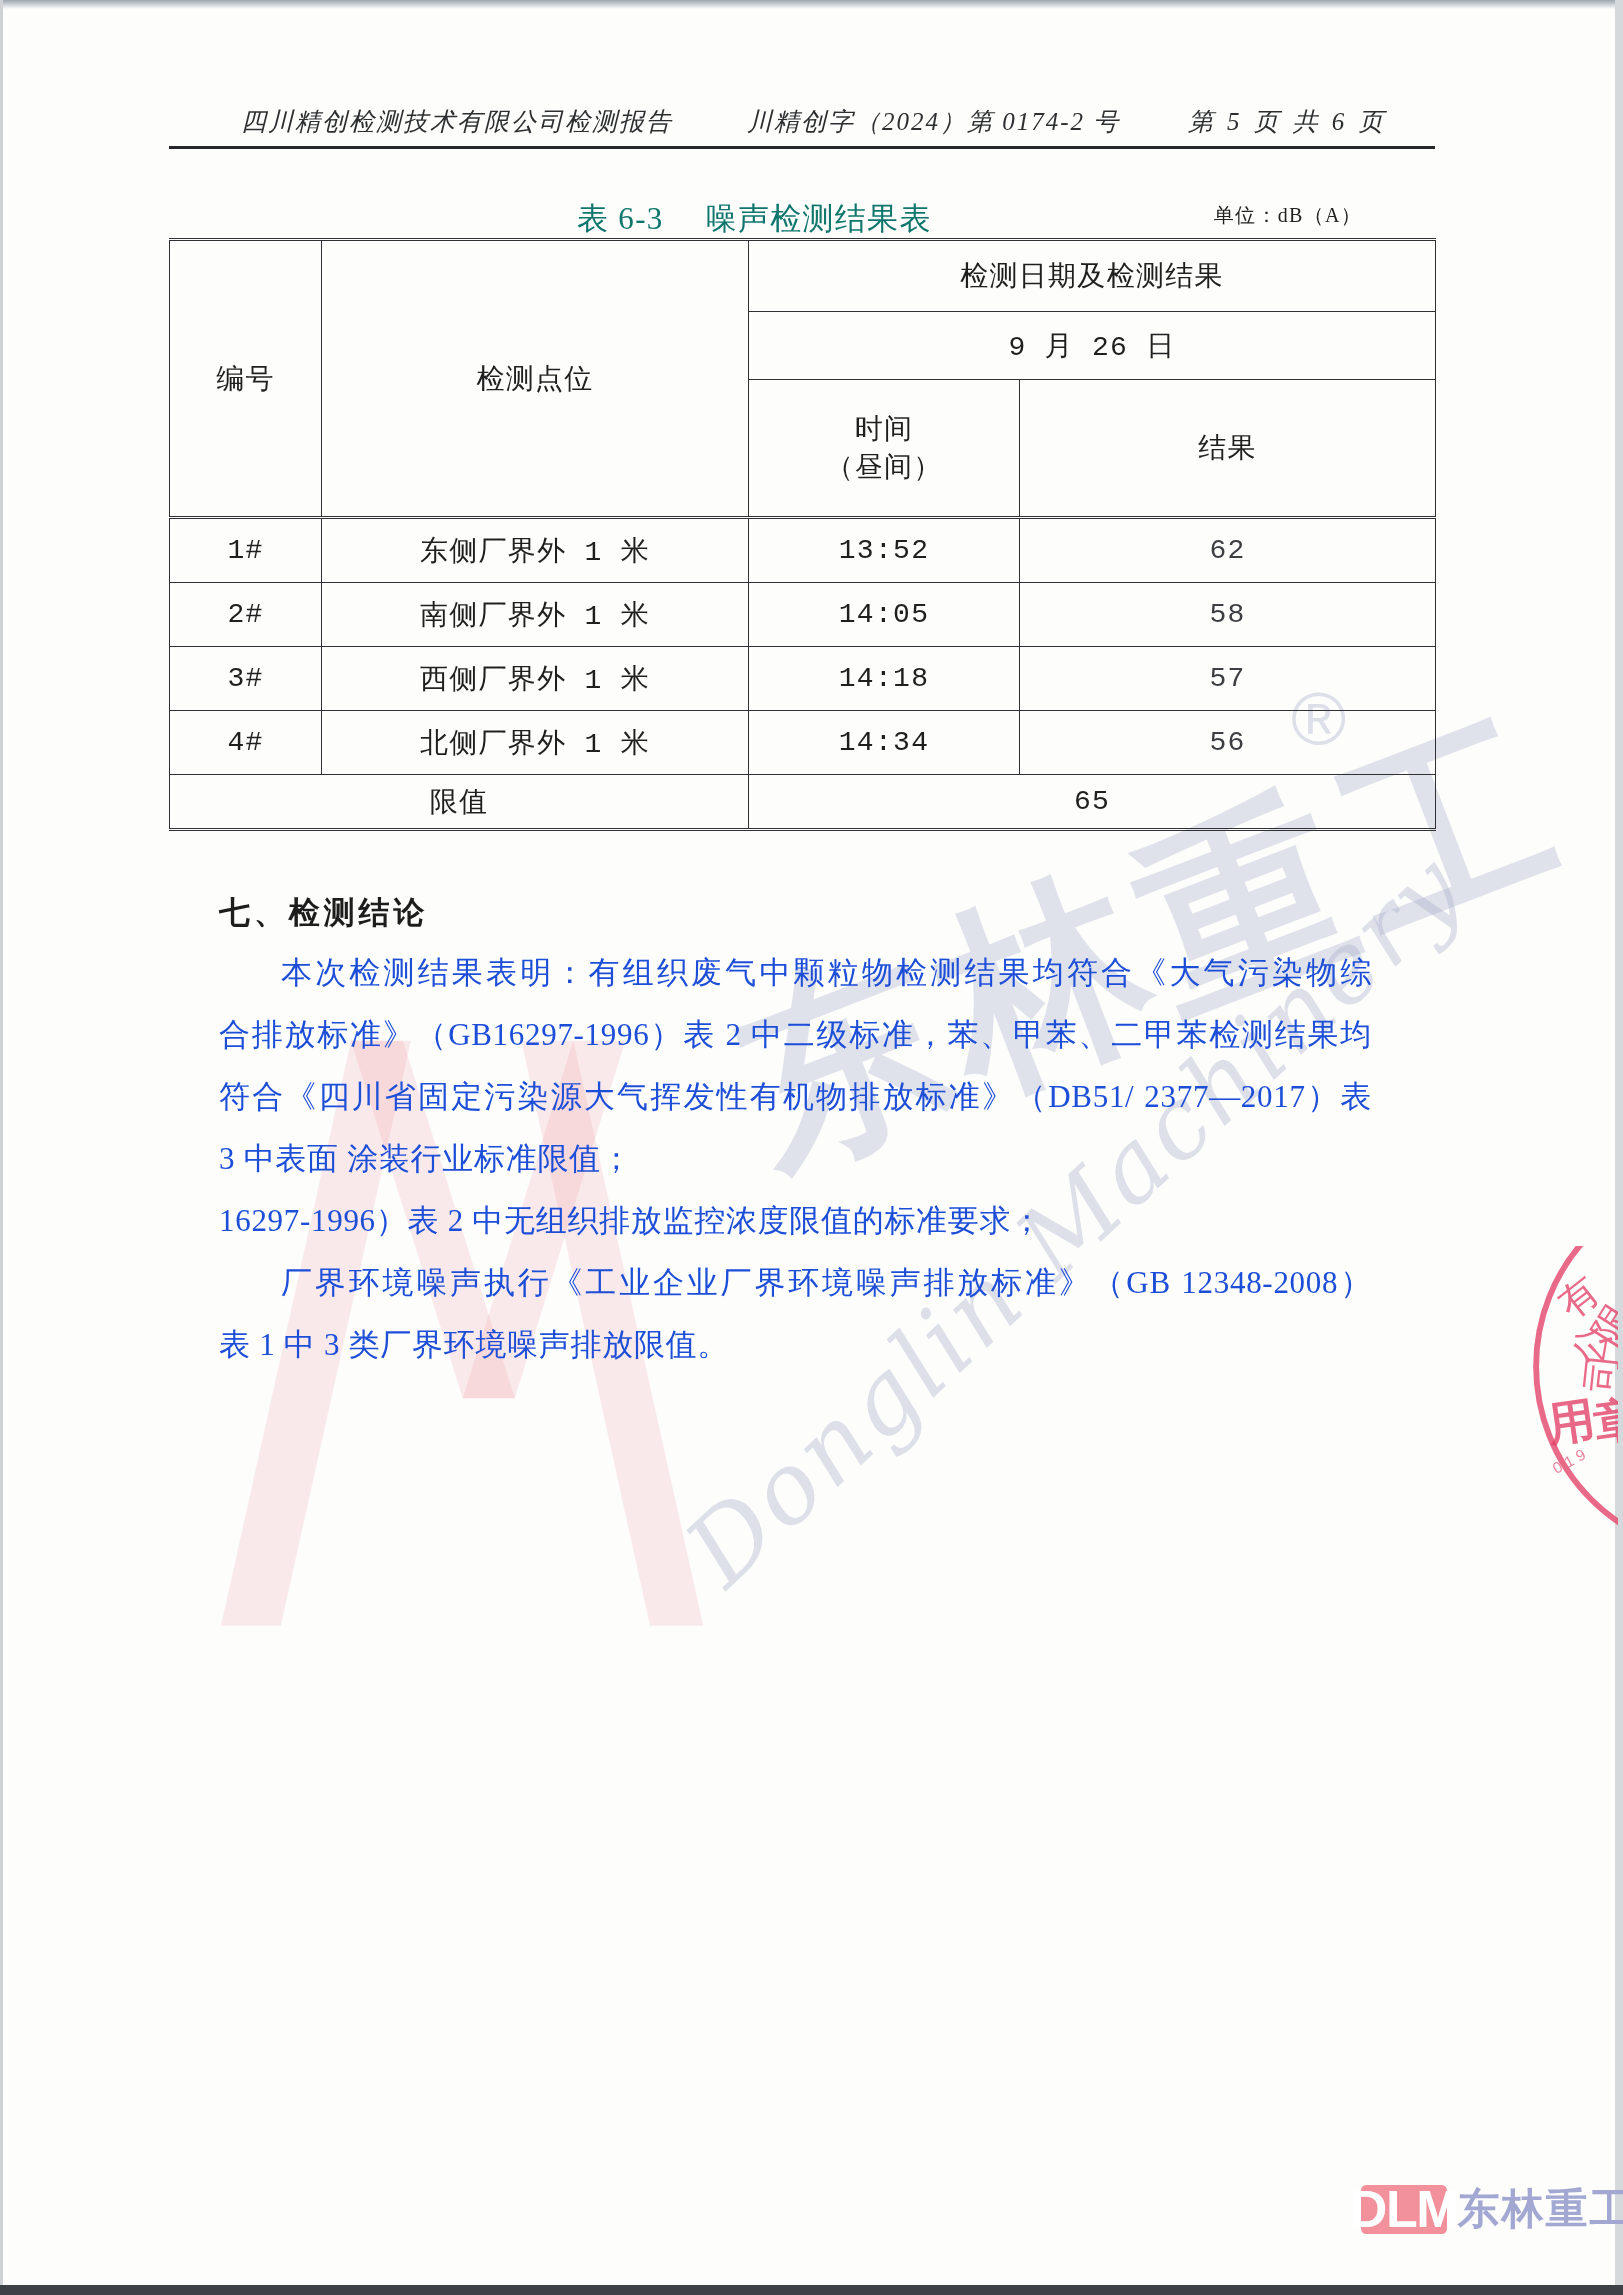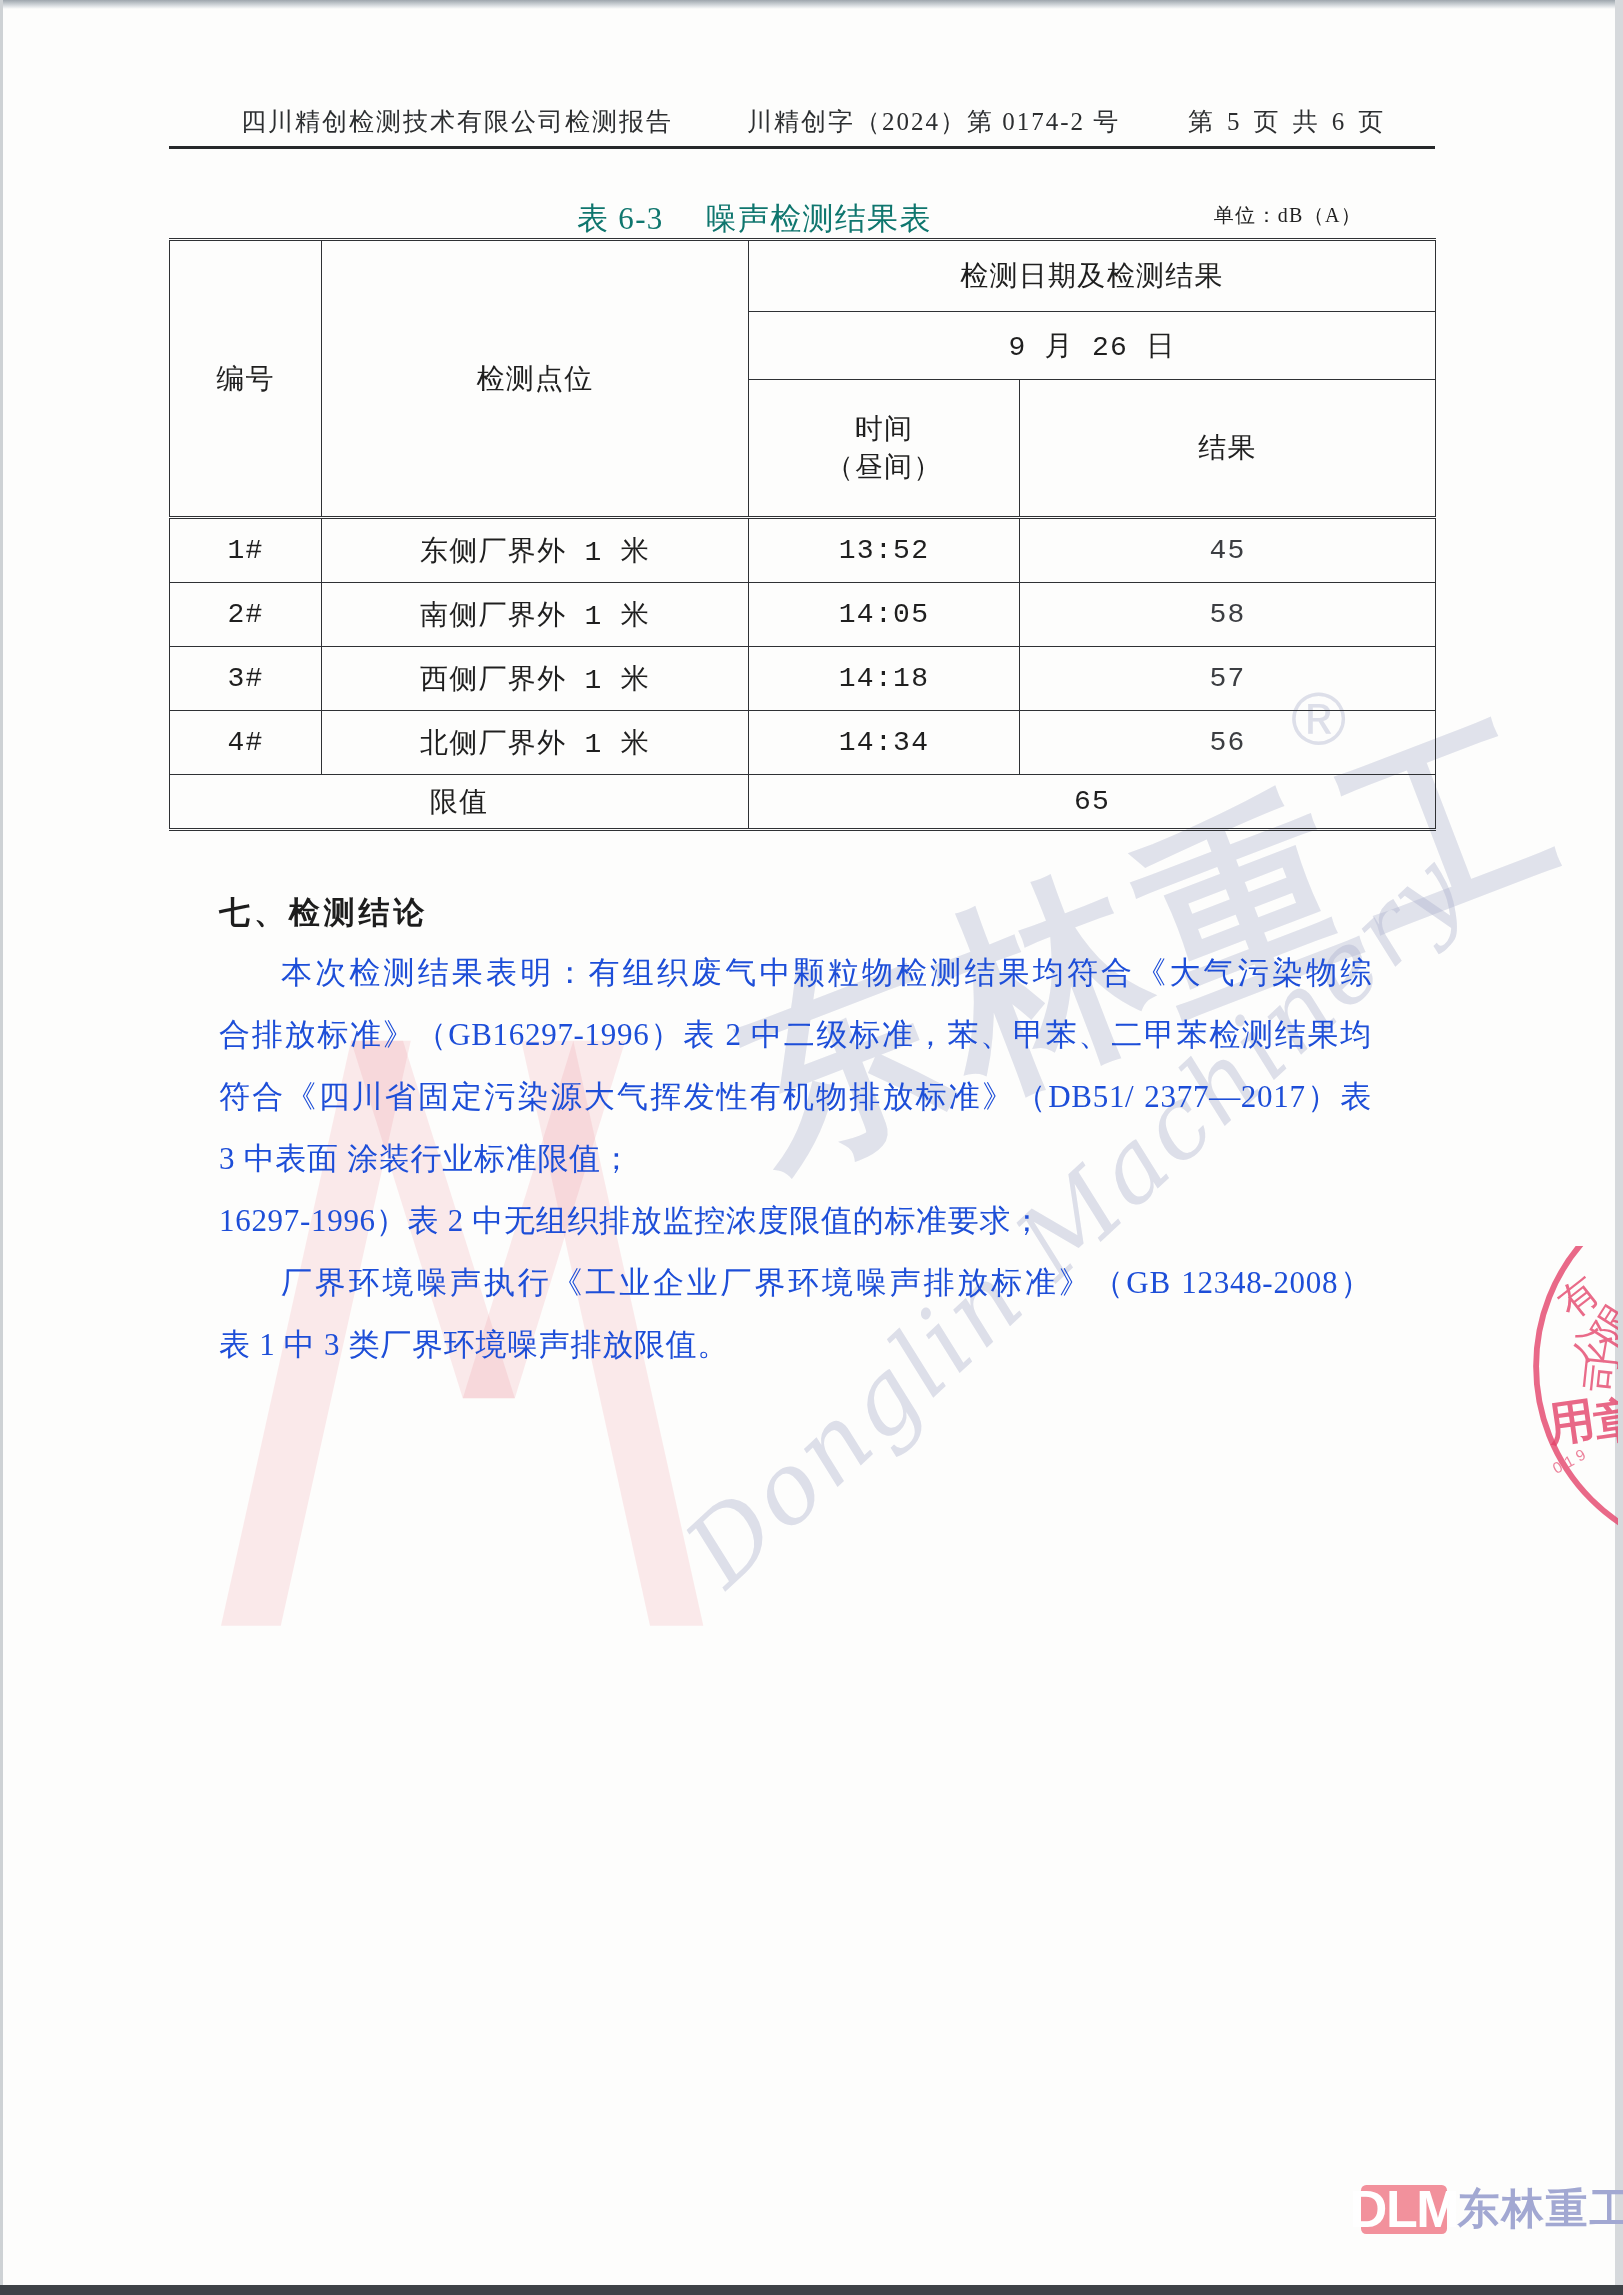--- a/index.html
+++ b/index.html
@@ -9,21 +9,21 @@
     font-family:"Liberation Serif","DejaVu Serif",serif;
     color:#1f1f1f;
   }
   
   .scan-top    { position:absolute; top:0; left:0; right:0; height:9px; background:linear-gradient(to bottom,#9ea6ad,#dfe3e6 70%, rgba(255,255,255,0)); }
   .scan-bottom { position:absolute; bottom:0; left:0; right:0; height:10.4px; background:#3e4247; }
   .scan-right  { position:absolute; top:0; bottom:0; right:0; width:9px; background:#d6d9dc; }
   .scan-left   { position:absolute; top:0; bottom:0; left:0; width:3.3px; background:#ced2d5; }
 
   
-  .doc-header { position:absolute; top:105px; left:169px; width:1266px; height:33px; font-size:25px; letter-spacing:2px; color:#2c2e30; }
+  .doc-header { position:absolute; top:105px; left:169px; width:1266px; height:33px; font-size:25px; letter-spacing:2px; color:#2c2e30;font-style:italic; }
   .doc-header .h-company { position:absolute; left:72px; }
   .doc-header .h-docno   { position:absolute; left:578px; }
   .doc-header .h-page    { position:absolute; left:1019px; letter-spacing:3.9px; }
   .header-rule { position:absolute; top:146px; left:169px; width:1266px; height:2.6px; background:#26282a; }
 
   
   .caption-row { position:absolute; top:198px; left:169px; width:1266px; height:39px; }
   .tbl-caption { position:absolute; left:408px; top:0; font-size:31px; letter-spacing:1.3px; color:#0f766e; }
   .cap-gap { display:inline-block; width:42px; }
   .unit-note { position:absolute; right:73px; top:3.9px; font-size:20px; letter-spacing:1.3px; color:#222; }
@@ -120,21 +120,21 @@
       <td class="time-cell">
         <div class="t1">时间</div>
         <div class="t2">（昼间）</div>
       </td>
       <td>结果</td>
     </tr>
     <tr class="data-first" style="height:65px">
       <td>1#</td>
       <td>东侧厂界外 1 米</td>
       <td>13:52</td>
-      <td class="result-num">45</td>
+      <td class="result-num">62</td>
     </tr>
     <tr style="height:64px">
       <td>2#</td>
       <td>南侧厂界外 1 米</td>
       <td>14:05</td>
       <td class="result-num">58</td>
     </tr>
     <tr style="height:64px">
       <td>3#</td>
       <td>西侧厂界外 1 米</td>

